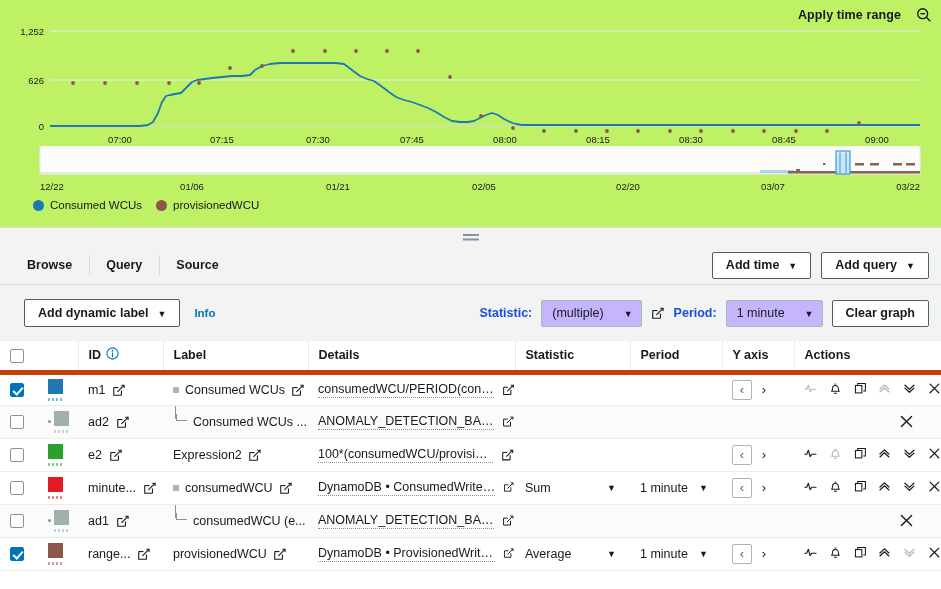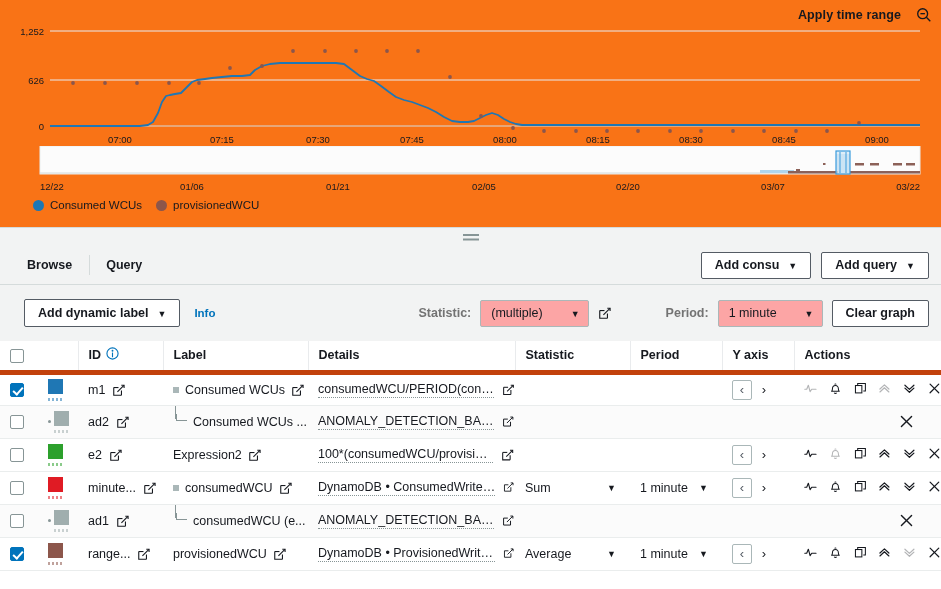--- a/index.html
+++ b/index.html
@@ -9,21 +9,21 @@
     background: #ffffff;
     font-family: "Liberation Sans", sans-serif;
     color: #16191f;
     overflow: hidden;
   }
   #app { position: relative; width: 941px; height: 589px; background:#fff; }
 
   
   .chart-panel {
     position: absolute; left: 0; top: 0; width: 941px; height: 228px;
-    background: #f97316;
+    background: #bef264;
     border-bottom: 1px solid #d5dbdb;
   }
   .chart-topbar {
     position: absolute; right: 8px; top: 6px;
     display: flex; align-items: center; gap: 14px;
   }
   .apply-time-range {
     font-size: 12.5px; font-weight: bold; color: #16191f;
     letter-spacing: .1px; cursor: pointer;
   }
@@ -94,27 +94,27 @@
   .controls-row {
     position: absolute; left: 0; top: 285px; width: 941px; height: 56px;
     background: #f2f3f3;
     display: flex; align-items: center;
   }
   .controls-left { display: flex; align-items: center; gap: 14px; padding-left: 24px; }
   .info-link { font-size: 11.5px; font-weight: bold; color: #0073bb; cursor: pointer; }
   .controls-right {
     margin-left: auto; display: flex; align-items: center; gap: 9px; padding-right: 12px;
   }
-  .ctrl-label { font-size: 12.5px; font-weight: bold; color: #737373; margin-left: 45px; }
+  .ctrl-label { font-size: 12.5px; font-weight: bold; color: #1d4ed8; }
   .select-box {
-    background: #fca5a5; border: 1px solid #aab7b8; border-radius: 2px;
+    background: #c4b5fd; border: 1px solid #aab7b8; border-radius: 2px;
     height: 27px; min-width: 92px;
     display: inline-flex; align-items: center; justify-content: space-between;
     padding: 0 8px 0 10px; font-size: 12.5px; color: #16191f; cursor: pointer;
-    gap: 28px;
+    gap: 20px;
   }
   .edit-icon { width: 14px; height: 14px; cursor: pointer; display:block; }
 
   
   .table-area {
     position: absolute; left: 0; top: 341px; width: 941px; height: 248px;
     background: #fff; overflow: hidden;
   }
   table.metrics { width: 941px; border-collapse: collapse; table-layout: fixed; }
   table.metrics th {
@@ -327,24 +327,27 @@
   </div>
 
   <div class="tabs-bar">
     <div class="tabs">
       <div class="tab">
         <span>Browse</span>
       </div>
       <div class="tab">
         <span>Query</span>
       </div>
+      <div class="tab">
+        <span>Source</span>
+      </div>
     </div>
     <div class="tabs-right">
       <div class="btn">
-        <span>Add consu</span>
+        <span>Add time</span>
         <span class="caret">▼</span>
       </div>
       <div class="btn">
         <span>Add query</span>
         <span class="caret">▼</span>
       </div>
     </div>
   </div>
 
   <div class="controls-row">

